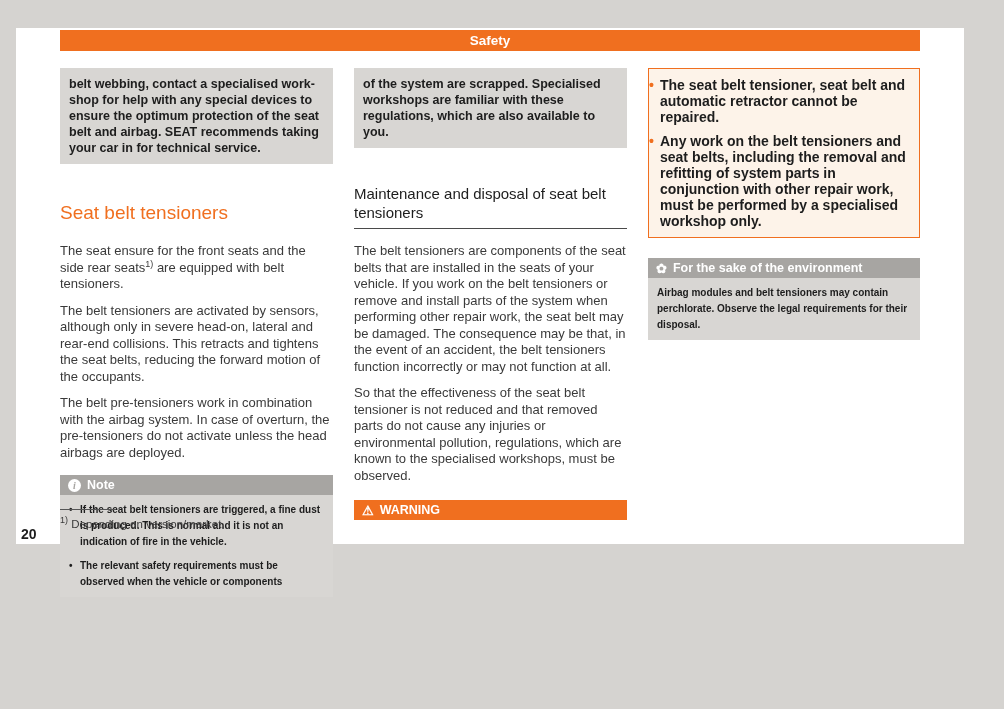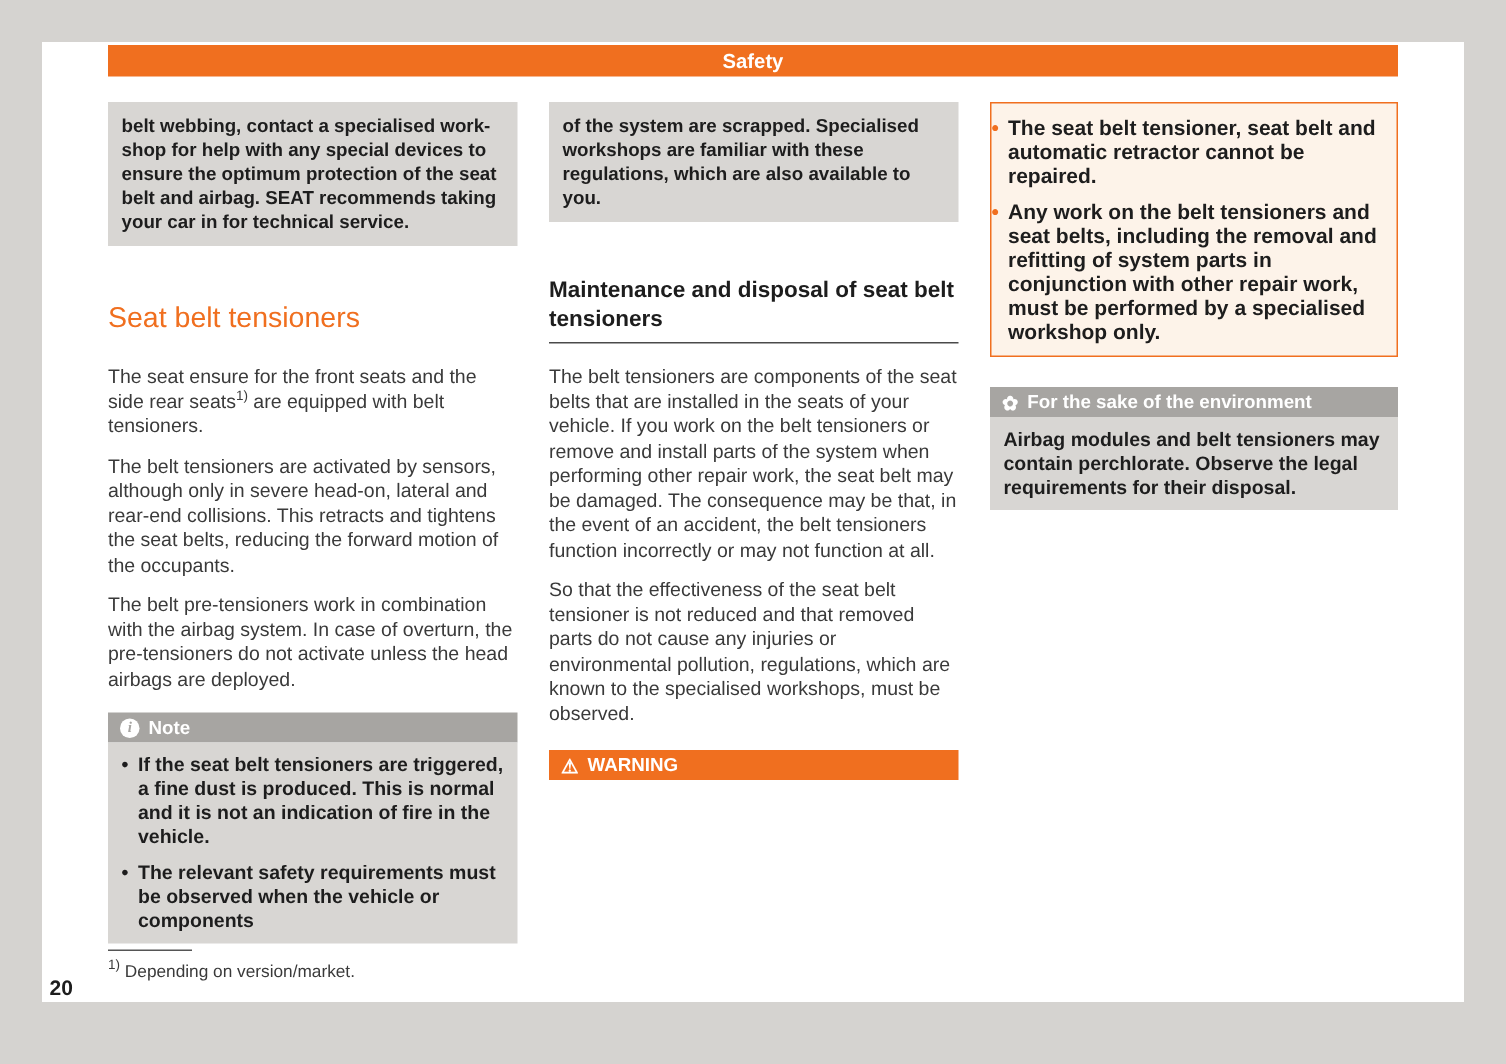--- a/index.html
+++ b/index.html
@@ -4,22 +4,22 @@
 <style>
   * { box-sizing: border-box; margin: 0; padding: 0; }
   html, body { width: 1004px; height: 709px; }
   body {
     background: #d5d3d0;
     font-family: "Liberation Sans", sans-serif;
     position: relative;
     overflow: hidden;
   }
   .page {
-    position: absolute; left: 28px; top: 28px;
-    width: 948px; height: 640px;
+    position: absolute; left: 16px; top: 28px;
+    width: 948px; height: 516px;
     background: #ffffff;
   }
   .header-bar {
     position: absolute; left: 44px; right: 44px; top: 2px; height: 21px;
     background: var(--accent-orange, #f06f1f);
     color: #fff; font-weight: bold; font-size: 13.5px;
     display: flex; align-items: center; justify-content: center;
   }
   .columns { position: absolute; left: 44px; top: 40px; display: flex; gap: 21px; }
   .col { font-size: 13px; line-height: 16.5px; color: #3a3a3a; }
@@ -35,21 +35,21 @@
     color: var(--accent-orange, #f06f1f);
     font-size: 19px; line-height: 21px; font-weight: normal;
     margin: 38px 0 20px 0;
   }
   .h3wrap { border-bottom: 1px solid #4a4a4a; padding-bottom: 6px; margin: 0 0 14px 0; }
   .h3 {
     border-left: 4px solid var(--accent-orange, #f06f1f);
     padding-left: 7px; font-size: 14px; font-weight: bold; line-height: 15px; color: #1d1d1d;
   }
   .h2 {
-    font-size: 15px; line-height: 19px; font-weight: bold; color: #1d1d1d;
+    font-size: 15px; line-height: 19px; font-weight: normal; color: #1d1d1d;
     border-bottom: 1px solid #4a4a4a; padding-bottom: 6px;
     margin: 36px 0 14px 0;
   }
   .body-p { margin-bottom: 10px; }
   sup { font-size: 9px; line-height: 0; }
 
   .box-header {
     display: flex; align-items: center; gap: 6px;
     color: #fff; font-weight: bold; font-size: 12.5px;
     padding: 3px 8px; height: 20px;
@@ -58,21 +58,21 @@
   .box-header.orange { background: var(--accent-orange, #f06f1f); }
   .icon-note {
     display: inline-block; width: 13px; height: 13px; border-radius: 50%;
     background: #fff; color: var(--header-gray, #a7a5a2);
     font-size: 10px; line-height: 13px; text-align: center;
     font-weight: bold; font-style: italic; font-family: "Liberation Serif", serif;
   }
   .icon-glyph { font-size: 13px; line-height: 13px; }
   .box-body {
     padding: 7px 9px;
-    font-weight: bold; font-size: 13px; line-height: 16px; color: #1d1d1d;
+    font-weight: bold; font-size: 10px; line-height: 16px; color: #1d1d1d;
   }
   .box-body.gray-body { background: var(--box-gray, #d8d6d3); }
   .box-body.warn-body {
     background: var(--warning-bg, #fce8d4);
     border: 1px solid var(--accent-orange, #f06f1f); border-top: none;
   }
   .note-box { margin-top: 14px; }
   .warn-box { margin-top: 16px; }
 
   .bullet { position: relative; padding-left: 11px; margin-bottom: 8px; }

